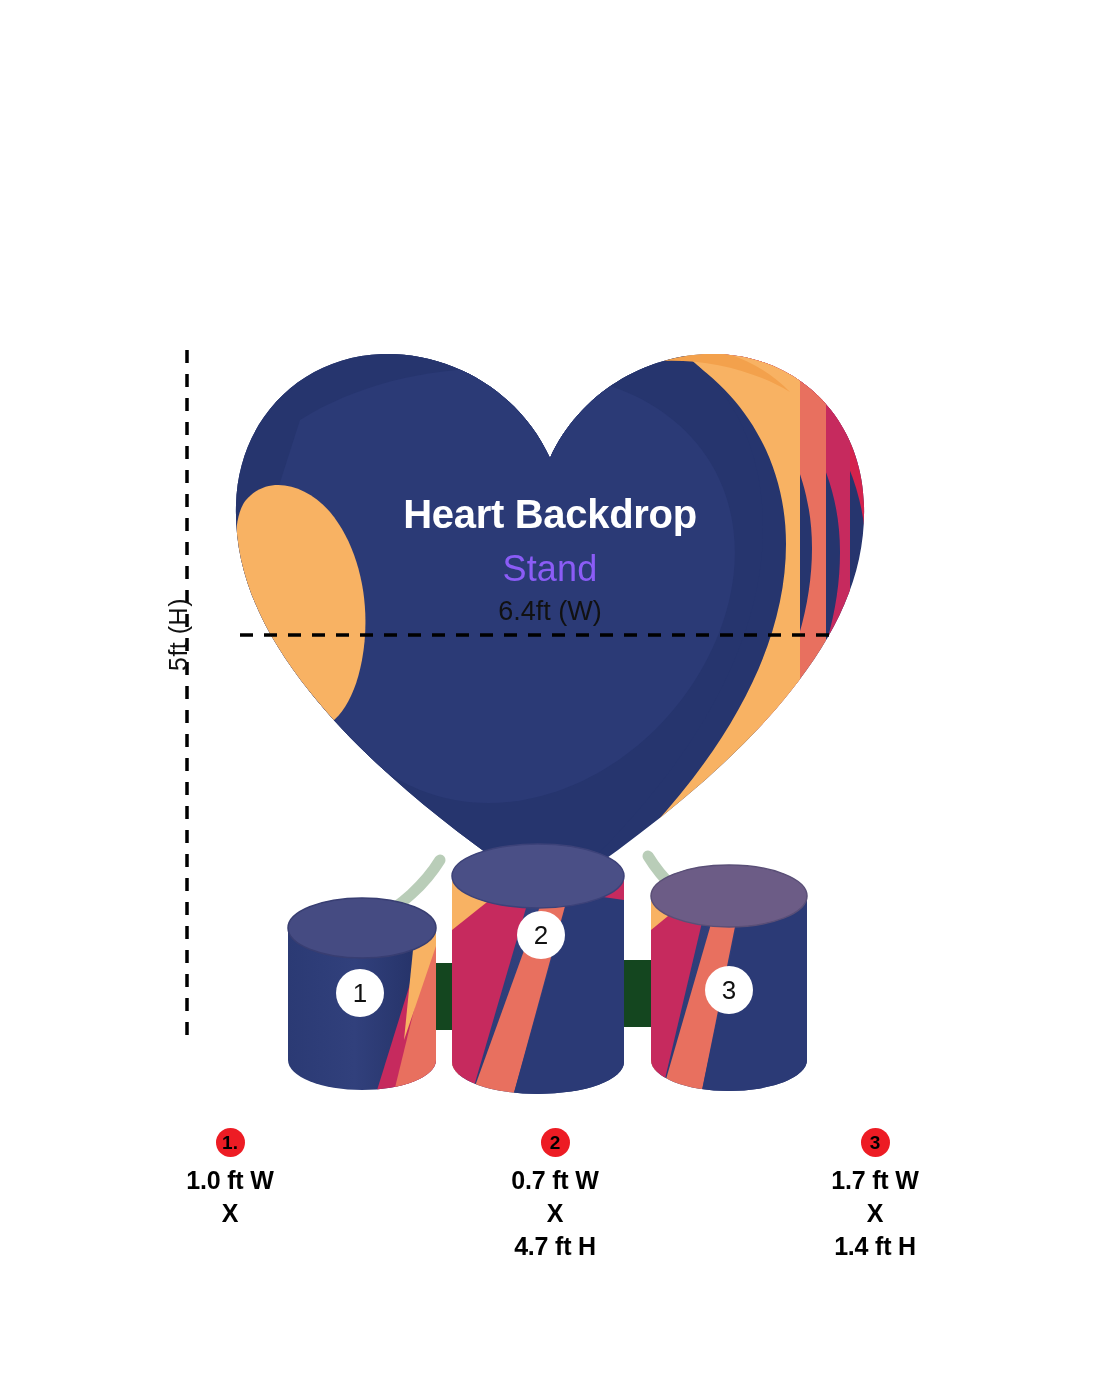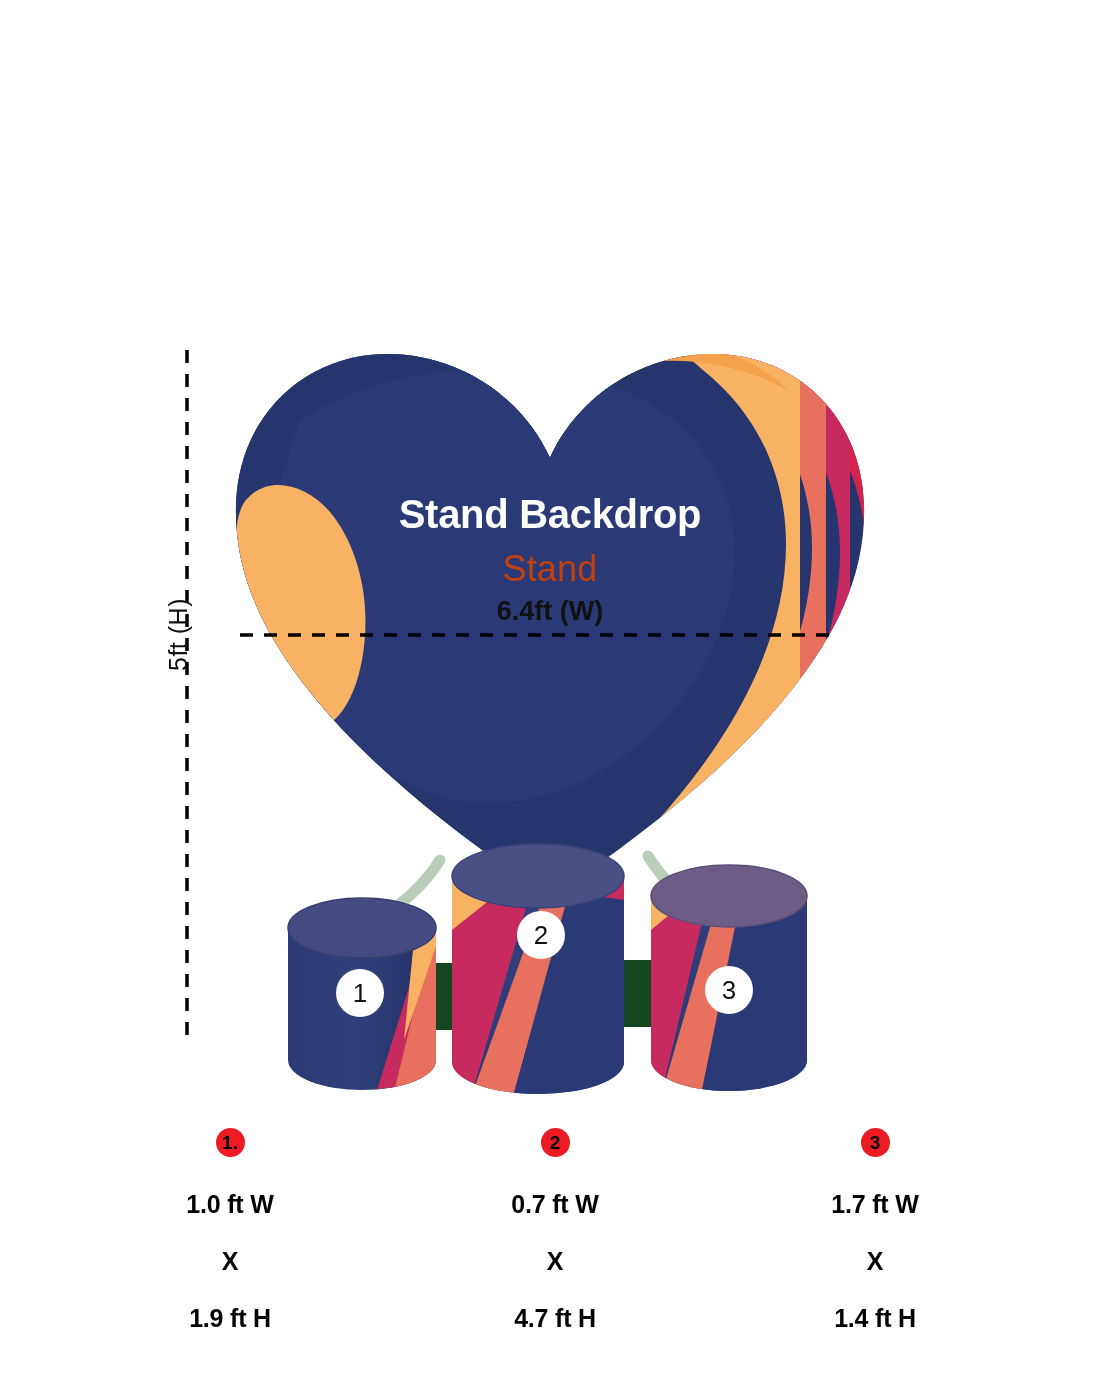--- a/index.html
+++ b/index.html
@@ -63,34 +63,34 @@
     white-space: nowrap;
   }
   .heart-subtitle {
     position: absolute;
     left: 300px;
     top: 548px;
     width: 500px;
     text-align: center;
     font-size: 36px;
     font-weight: 400;
-    color: #c2410c;
+    color: #8b5cf6;
     letter-spacing: 0.2px;
     white-space: nowrap;
   }
 
   
   .width-label {
     position: absolute;
     left: 300px;
     top: 596px;
     width: 500px;
     text-align: center;
     font-size: 27px;
-    font-weight: 700;
+    font-weight: 400;
     color: #111111;
     white-space: nowrap;
   }
 
   
   .pedestal-badge {
     position: absolute;
     width: 48px;
     height: 48px;
     border-radius: 50%;
@@ -139,21 +139,20 @@
     line-height: 1;
     margin-bottom: 7px;
   }
   .legend-line {
     font-size: 25px;
     font-weight: 700;
     color: #000000;
     line-height: 1.32;
     letter-spacing: -0.2px;
     white-space: nowrap;
-    margin-top: 24px;
   }
 </style>
 </head>
 <body>
 
 <div id="stage">
 
   <svg class="svg-layer" viewBox="0 0 1100 1400" xmlns="http://www.w3.org/2000/svg">
 
     <defs>
@@ -278,37 +277,36 @@
       <ellipse cx="729" cy="896" rx="78" ry="31" fill="#6C5C86"></ellipse>
       <ellipse cx="729" cy="896" rx="78" ry="31" fill="none" stroke="#5A4F77" stroke-width="1.5"></ellipse>
     </g>
 
     <line x1="187" y1="350" x2="187" y2="1040" stroke="#000000" stroke-width="3.5" stroke-dasharray="13 11"></line>
     <line x1="240" y1="635" x2="840" y2="635" stroke="#000000" stroke-width="3.5" stroke-dasharray="13 11"></line>
   </svg>
 
   <div class="height-label">5ft (H)</div>
 
-  <div class="heart-title">Stand Backdrop</div>
+  <div class="heart-title">Heart Backdrop</div>
 
   <div class="heart-subtitle">Stand</div>
 
   <div class="width-label">6.4ft (W)</div>
 
   <div class="pedestal-badge" id="badge-1">1</div>
   <div class="pedestal-badge" id="badge-2">2</div>
   <div class="pedestal-badge" id="badge-3">3</div>
 
   <div class="legend">
 
     <div class="legend-item" id="legend-item-1">
       <div class="legend-dot">1.</div>
       <div class="legend-line">1.0 ft W</div>
       <div class="legend-line">X</div>
-      <div class="legend-line">1.9 ft H</div>
     </div>
 
     <div class="legend-item" id="legend-item-2">
       <div class="legend-dot">2</div>
       <div class="legend-line">0.7 ft W</div>
       <div class="legend-line">X</div>
       <div class="legend-line">4.7 ft H</div>
     </div>
 
     <div class="legend-item" id="legend-item-3">

